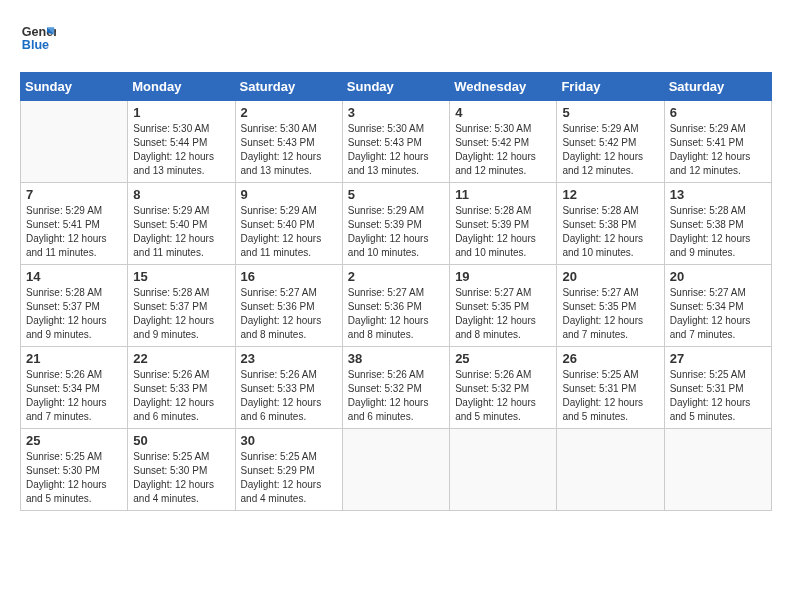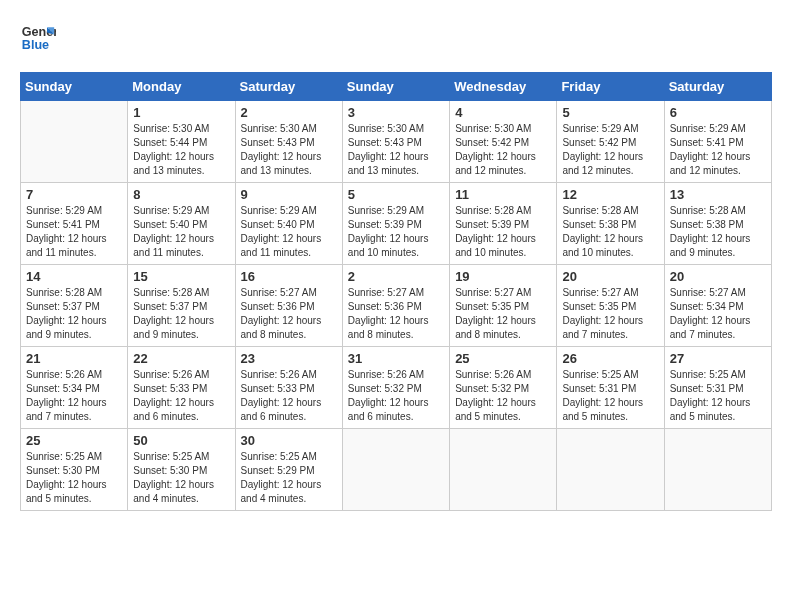--- a/index.html
+++ b/index.html
@@ -199,21 +199,21 @@
         </td>
         <td>
           <span class="day-number">22</span>
           <div class="day-info">Sunrise: 5:26 AM<br>Sunset: 5:33 PM<br>Daylight: 12 hours and 6 minutes.</div>
         </td>
         <td>
           <span class="day-number">23</span>
           <div class="day-info">Sunrise: 5:26 AM<br>Sunset: 5:33 PM<br>Daylight: 12 hours and 6 minutes.</div>
         </td>
         <td>
-          <span class="day-number">31</span>
+          <span class="day-number">38</span>
           <div class="day-info">Sunrise: 5:26 AM<br>Sunset: 5:32 PM<br>Daylight: 12 hours and 6 minutes.</div>
         </td>
         <td>
           <span class="day-number">25</span>
           <div class="day-info">Sunrise: 5:26 AM<br>Sunset: 5:32 PM<br>Daylight: 12 hours and 5 minutes.</div>
         </td>
         <td>
           <span class="day-number">26</span>
           <div class="day-info">Sunrise: 5:25 AM<br>Sunset: 5:31 PM<br>Daylight: 12 hours and 5 minutes.</div>
         </td>

